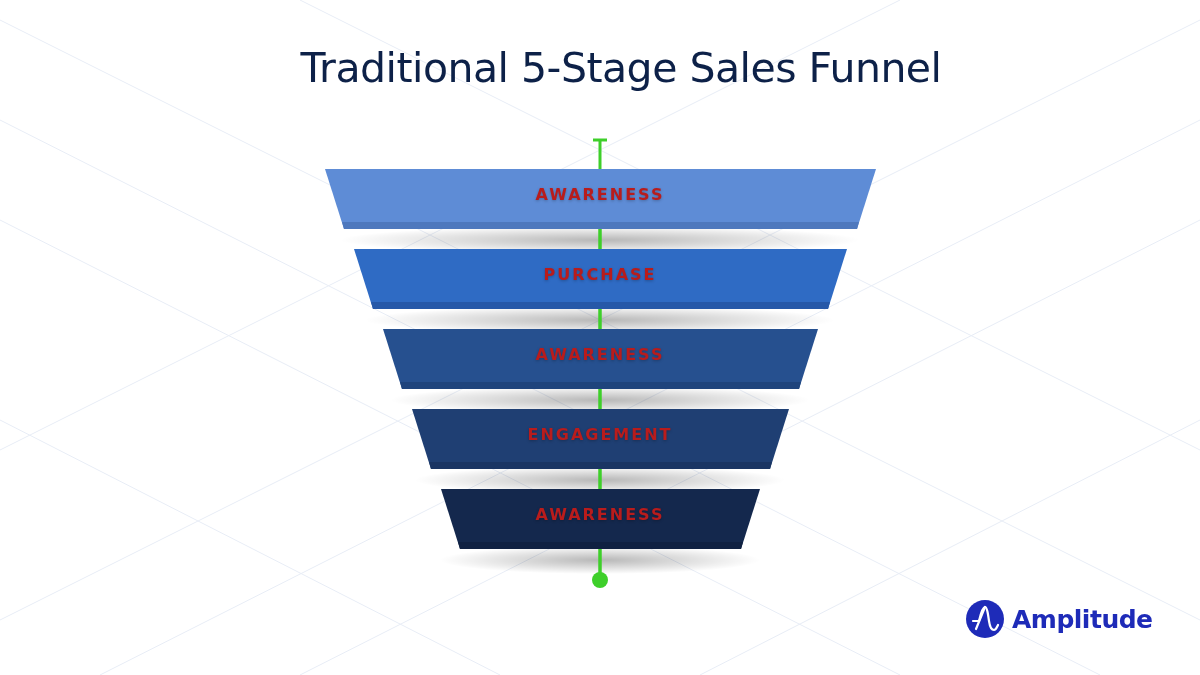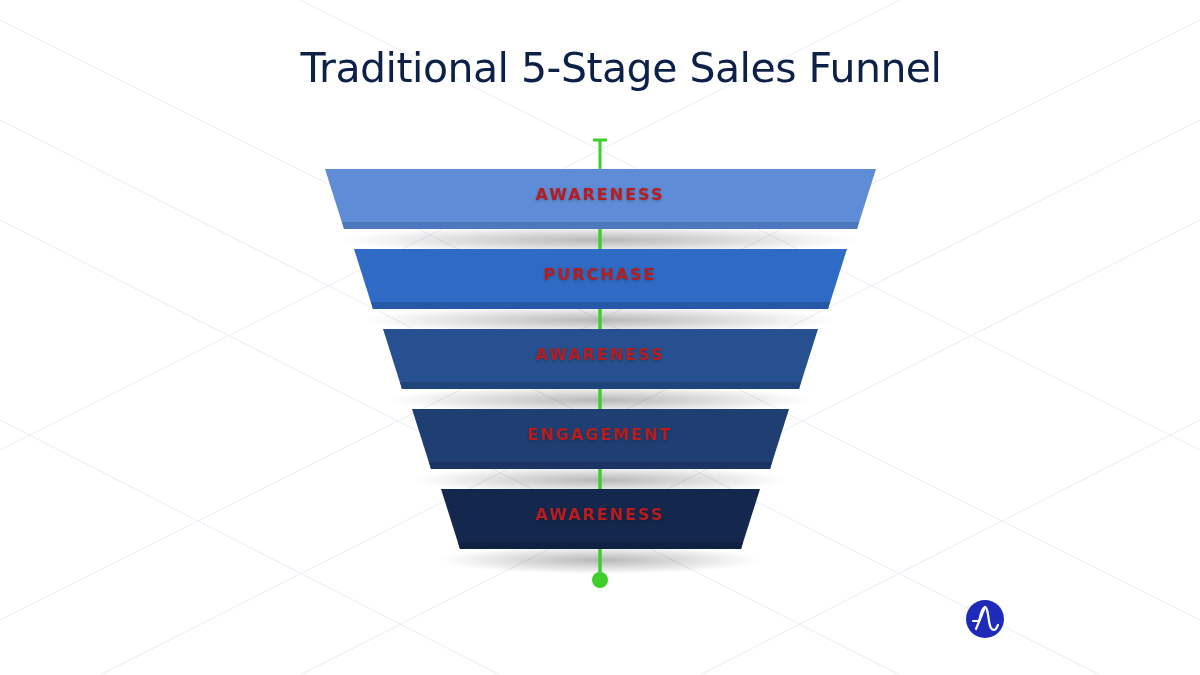--- a/index.html
+++ b/index.html
@@ -107,13 +107,14 @@
 <div class="stage-label" style="top:425px;">ENGAGEMENT</div>
 <div class="stage-label" style="top:505px;">AWARENESS</div>
 
 <div class="logo">
   <svg width="38" height="38" viewBox="0 0 38 38">
     <circle cx="19" cy="19" r="19" fill="#1e2bb8"></circle>
     <path d="M7 21 H13 M13 21 C15 12, 17 7, 19 7 C21 7, 22 14, 23 21 C24 28, 26 30, 28 30 C30 30, 31 27, 32 25" stroke="#fff" stroke-width="2.2" fill="none" stroke-linecap="round"></path>
     <path d="M13 21 L11 29 M19 7 L15 29" stroke="#fff" stroke-width="2.2" fill="none" stroke-linecap="round" opacity="0"></path>
     <path d="M10 29 L19 7" stroke="#fff" stroke-width="2.2" fill="none" stroke-linecap="round"></path>
   </svg>
+  <span class="logo-text">Amplitude</span>
 </div>
 
 </body></html>

